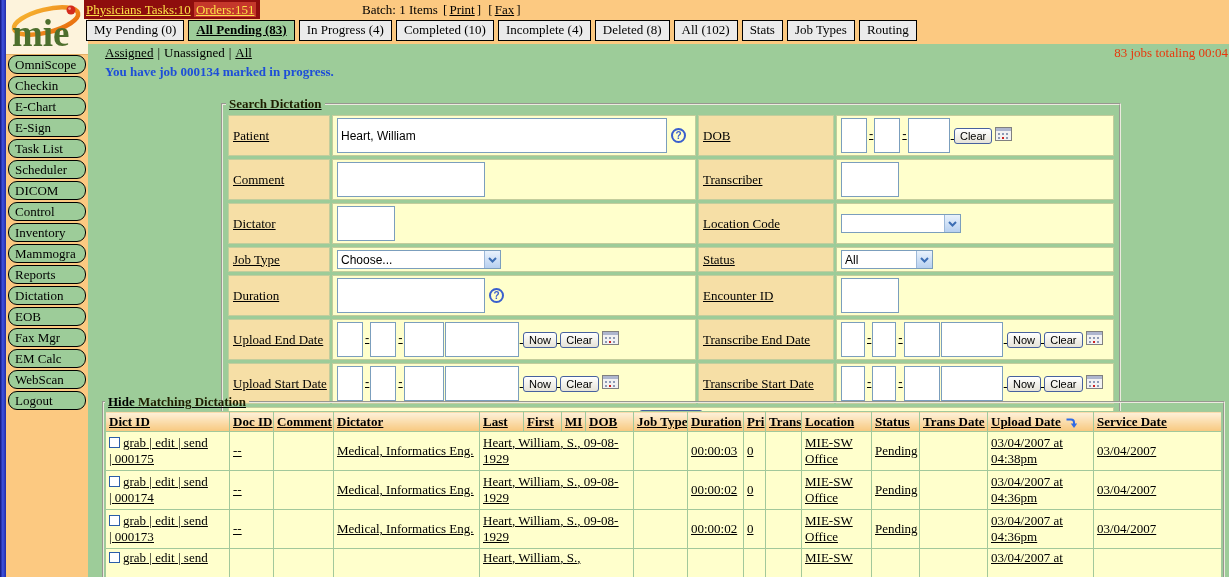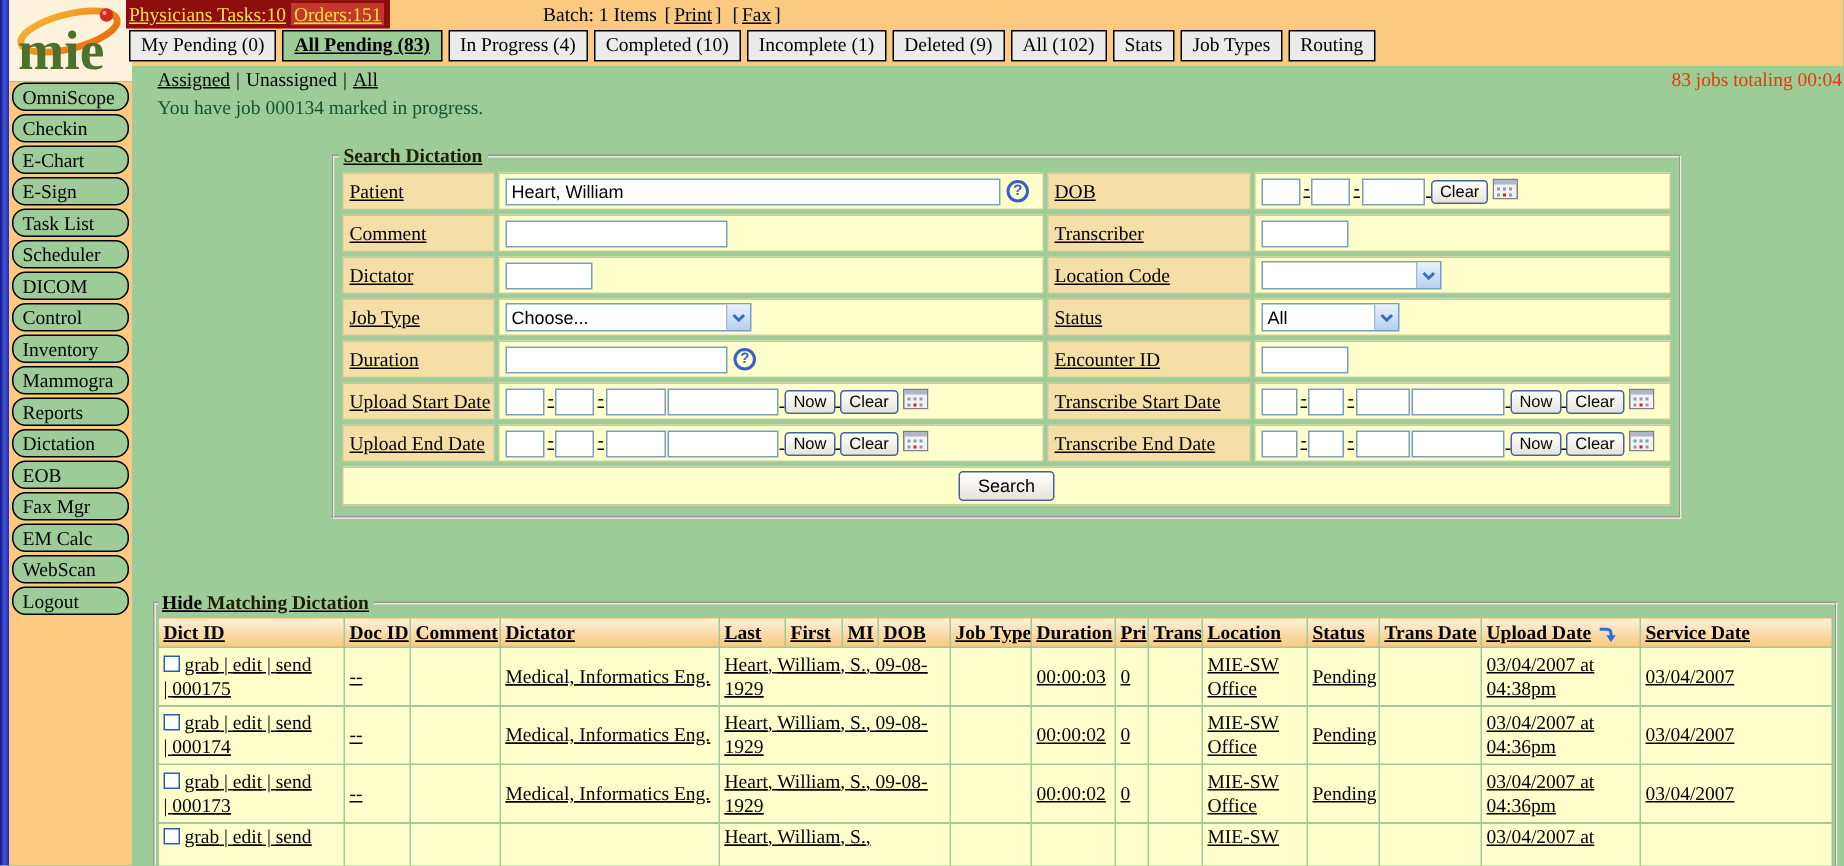--- a/index.html
+++ b/index.html
@@ -32,34 +32,34 @@
   .tab { border:1px solid #000; background:#EBEBEB; padding:1px 7px 2px 7px; white-space:nowrap; cursor:pointer; }
   .tab.active { background:#9DCC99; font-weight:bold; text-decoration:underline; }
 
   
   .content { position:absolute; left:88px; top:44px; width:1141px; height:533px; }
   .navrow { position:relative; height:18px; margin-top:1px; }
   .nav-left  { position:absolute; left:17px; top:0; white-space:nowrap; }
   .nav-center{ position:absolute; left:0; top:0; width:100%; text-align:center; white-space:nowrap; }
   .nav-right { position:absolute; right:1px; top:0; color:#E8380D; white-space:nowrap; }
   .pipe { margin:0 4px; text-decoration:none; display:inline-block; }
-  .progress-msg { color:#14532d; margin:1px 0 0 17px; }
+  .progress-msg { color:#1d4ed8; margin:1px 0 0 17px;font-weight:bold; }
 
   fieldset { border:2px groove #ECEADF;text-decoration:underline; }
   legend { font-weight:bold; padding:0 3px; color:#1E1E00; }
 
   
   .search-fs { position:absolute; left:133px; top:52px; width:888px; padding:0 3px 4px 3px; }
   .form-table { width:880px; table-layout:fixed; border-collapse:separate; border-spacing:2px 3px; }
   .form-table td { border:1px solid #C3CD9C; padding:2px 4px; height:25px; vertical-align:middle; white-space:nowrap; }
   td.flabel { background:#F6DFA6; }
   td.fval   { background:#FFFFCC; }
   td.search-row { background:#FFFFCC; text-align:center; }
 
-  .txt { border:1px solid #7B9EBD; background:#FFF; height:18px; padding:1px 3px;
+  .txt { border:1px solid #7B9EBD; background:#FFF; height:35px; padding:1px 3px;
     font:12px "Liberation Sans", sans-serif; vertical-align:middle; }
   .sel { display:inline-flex; align-items:center; border:1px solid #7B9EBD; background:#FFF;
     height:19px; font:12px "Liberation Sans", sans-serif; vertical-align:middle; cursor:pointer; }
   .sel-txt { flex:1; padding:0 3px; overflow:hidden; }
   .sel-arrow { width:16px; align-self:stretch; border-left:1px solid #9DB9D9;
     background:linear-gradient(#E9F2FC,#B7D0F0); display:flex; align-items:center; justify-content:center; }
   .btn { border:1px solid #47619E; border-radius:3px; background:linear-gradient(#FFFFFF,#E6E3D8);
     font:11px "Liberation Sans", sans-serif; padding:1px 5px; vertical-align:middle; cursor:pointer; color:#000; }
   .btn-search { font-size:12px; padding:2px 12px; }
   .help-icon { display:inline-block; width:15px; height:15px; border:2px solid #3A5FCD; border-radius:50%;
@@ -95,22 +95,22 @@
   <span>Batch: 1 Items</span>
   <span class="br">[</span><a>Print</a><span class="br">]</span>
   <span class="br">[</span><a>Fax</a><span class="br">]</span>
 </div>
 
 <div class="tab-bar">
     <div class="tab">My Pending (0)</div>
     <div class="tab active">All Pending (83)</div>
     <div class="tab">In Progress (4)</div>
     <div class="tab">Completed (10)</div>
-    <div class="tab">Incomplete (1)</div>
-    <div class="tab">Deleted (9)</div>
+    <div class="tab">Incomplete (4)</div>
+    <div class="tab">Deleted (8)</div>
     <div class="tab">All (102)</div>
     <div class="tab">Stats</div>
     <div class="tab">Job Types</div>
     <div class="tab">Routing</div>
   </div>
 
 <div class="sidebar">
   <div class="logo-box">
     <svg width="78" height="50" viewBox="0 0 78 50">
       <defs>
@@ -236,74 +236,74 @@
           </span>
         </td>
       </tr>
       <tr>
         <td class="flabel">Duration</td>
         <td class="fval"><input class="txt" style="width: 148px;"><span class="help-icon">?</span></td>
         <td class="flabel">Encounter ID</td>
         <td class="fval"><input class="txt" style="width: 58px;"></td>
       </tr>
       <tr>
+        <td class="flabel">Upload End Date</td>
+        <td class="fval dategrp">
+          <input class="txt" style="width: 26px;"><span class="dash">-</span><input class="txt" style="width: 26px;"><span class="dash">-</span><input class="txt" style="width: 40px;"><input class="txt" style="width: 74px;">
+          <button class="btn">Now</button>
+          <button class="btn">Clear</button><span class="cal-icon"><svg width="17" height="14">
+                  <rect x="0.5" y="0.5" width="16" height="13" fill="#F2F2F2" stroke="#808080"></rect>
+                  <rect x="1" y="1" width="15" height="3" fill="#AEB6CE"></rect>
+                  <g fill="#8E9AB4">
+                    <rect x="3" y="6" width="2" height="2"></rect>
+                    <rect x="7" y="6" width="2" height="2"></rect>
+                    <rect x="11" y="6" width="2" height="2"></rect>
+                    <rect x="3" y="10" width="2" height="2"></rect>
+                    <rect x="11" y="10" width="2" height="2"></rect>
+                  </g>
+                  <rect x="7" y="10" width="2" height="2" fill="#CC2222"></rect>
+                </svg></span>
+        </td>
+        <td class="flabel">Transcribe End Date</td>
+        <td class="fval dategrp">
+          <input class="txt" style="width: 24px;"><span class="dash">-</span><input class="txt" style="width: 24px;"><span class="dash">-</span><input class="txt" style="width: 36px;"><input class="txt" style="width: 62px;">
+          <button class="btn">Now</button>
+          <button class="btn">Clear</button><span class="cal-icon"><svg width="17" height="14">
+                  <rect x="0.5" y="0.5" width="16" height="13" fill="#F2F2F2" stroke="#808080"></rect>
+                  <rect x="1" y="1" width="15" height="3" fill="#AEB6CE"></rect>
+                  <g fill="#8E9AB4">
+                    <rect x="3" y="6" width="2" height="2"></rect>
+                    <rect x="7" y="6" width="2" height="2"></rect>
+                    <rect x="11" y="6" width="2" height="2"></rect>
+                    <rect x="3" y="10" width="2" height="2"></rect>
+                    <rect x="11" y="10" width="2" height="2"></rect>
+                  </g>
+                  <rect x="7" y="10" width="2" height="2" fill="#CC2222"></rect>
+                </svg></span>
+        </td>
+      </tr>
+      <tr>
         <td class="flabel">Upload Start Date</td>
         <td class="fval dategrp">
           <input class="txt" style="width: 26px;"><span class="dash">-</span><input class="txt" style="width: 26px;"><span class="dash">-</span><input class="txt" style="width: 40px;"><input class="txt" style="width: 74px;">
           <button class="btn">Now</button>
           <button class="btn">Clear</button><span class="cal-icon"><svg width="17" height="14">
                   <rect x="0.5" y="0.5" width="16" height="13" fill="#F2F2F2" stroke="#808080"></rect>
                   <rect x="1" y="1" width="15" height="3" fill="#AEB6CE"></rect>
                   <g fill="#8E9AB4">
                     <rect x="3" y="6" width="2" height="2"></rect>
                     <rect x="7" y="6" width="2" height="2"></rect>
                     <rect x="11" y="6" width="2" height="2"></rect>
                     <rect x="3" y="10" width="2" height="2"></rect>
                     <rect x="11" y="10" width="2" height="2"></rect>
                   </g>
                   <rect x="7" y="10" width="2" height="2" fill="#CC2222"></rect>
                 </svg></span>
         </td>
         <td class="flabel">Transcribe Start Date</td>
-        <td class="fval dategrp">
-          <input class="txt" style="width: 24px;"><span class="dash">-</span><input class="txt" style="width: 24px;"><span class="dash">-</span><input class="txt" style="width: 36px;"><input class="txt" style="width: 62px;">
-          <button class="btn">Now</button>
-          <button class="btn">Clear</button><span class="cal-icon"><svg width="17" height="14">
-                  <rect x="0.5" y="0.5" width="16" height="13" fill="#F2F2F2" stroke="#808080"></rect>
-                  <rect x="1" y="1" width="15" height="3" fill="#AEB6CE"></rect>
-                  <g fill="#8E9AB4">
-                    <rect x="3" y="6" width="2" height="2"></rect>
-                    <rect x="7" y="6" width="2" height="2"></rect>
-                    <rect x="11" y="6" width="2" height="2"></rect>
-                    <rect x="3" y="10" width="2" height="2"></rect>
-                    <rect x="11" y="10" width="2" height="2"></rect>
-                  </g>
-                  <rect x="7" y="10" width="2" height="2" fill="#CC2222"></rect>
-                </svg></span>
-        </td>
-      </tr>
-      <tr>
-        <td class="flabel">Upload End Date</td>
-        <td class="fval dategrp">
-          <input class="txt" style="width: 26px;"><span class="dash">-</span><input class="txt" style="width: 26px;"><span class="dash">-</span><input class="txt" style="width: 40px;"><input class="txt" style="width: 74px;">
-          <button class="btn">Now</button>
-          <button class="btn">Clear</button><span class="cal-icon"><svg width="17" height="14">
-                  <rect x="0.5" y="0.5" width="16" height="13" fill="#F2F2F2" stroke="#808080"></rect>
-                  <rect x="1" y="1" width="15" height="3" fill="#AEB6CE"></rect>
-                  <g fill="#8E9AB4">
-                    <rect x="3" y="6" width="2" height="2"></rect>
-                    <rect x="7" y="6" width="2" height="2"></rect>
-                    <rect x="11" y="6" width="2" height="2"></rect>
-                    <rect x="3" y="10" width="2" height="2"></rect>
-                    <rect x="11" y="10" width="2" height="2"></rect>
-                  </g>
-                  <rect x="7" y="10" width="2" height="2" fill="#CC2222"></rect>
-                </svg></span>
-        </td>
-        <td class="flabel">Transcribe End Date</td>
         <td class="fval dategrp">
           <input class="txt" style="width: 24px;"><span class="dash">-</span><input class="txt" style="width: 24px;"><span class="dash">-</span><input class="txt" style="width: 36px;"><input class="txt" style="width: 62px;">
           <button class="btn">Now</button>
           <button class="btn">Clear</button><span class="cal-icon"><svg width="17" height="14">
                   <rect x="0.5" y="0.5" width="16" height="13" fill="#F2F2F2" stroke="#808080"></rect>
                   <rect x="1" y="1" width="15" height="3" fill="#AEB6CE"></rect>
                   <g fill="#8E9AB4">
                     <rect x="3" y="6" width="2" height="2"></rect>
                     <rect x="7" y="6" width="2" height="2"></rect>
                     <rect x="11" y="6" width="2" height="2"></rect>

